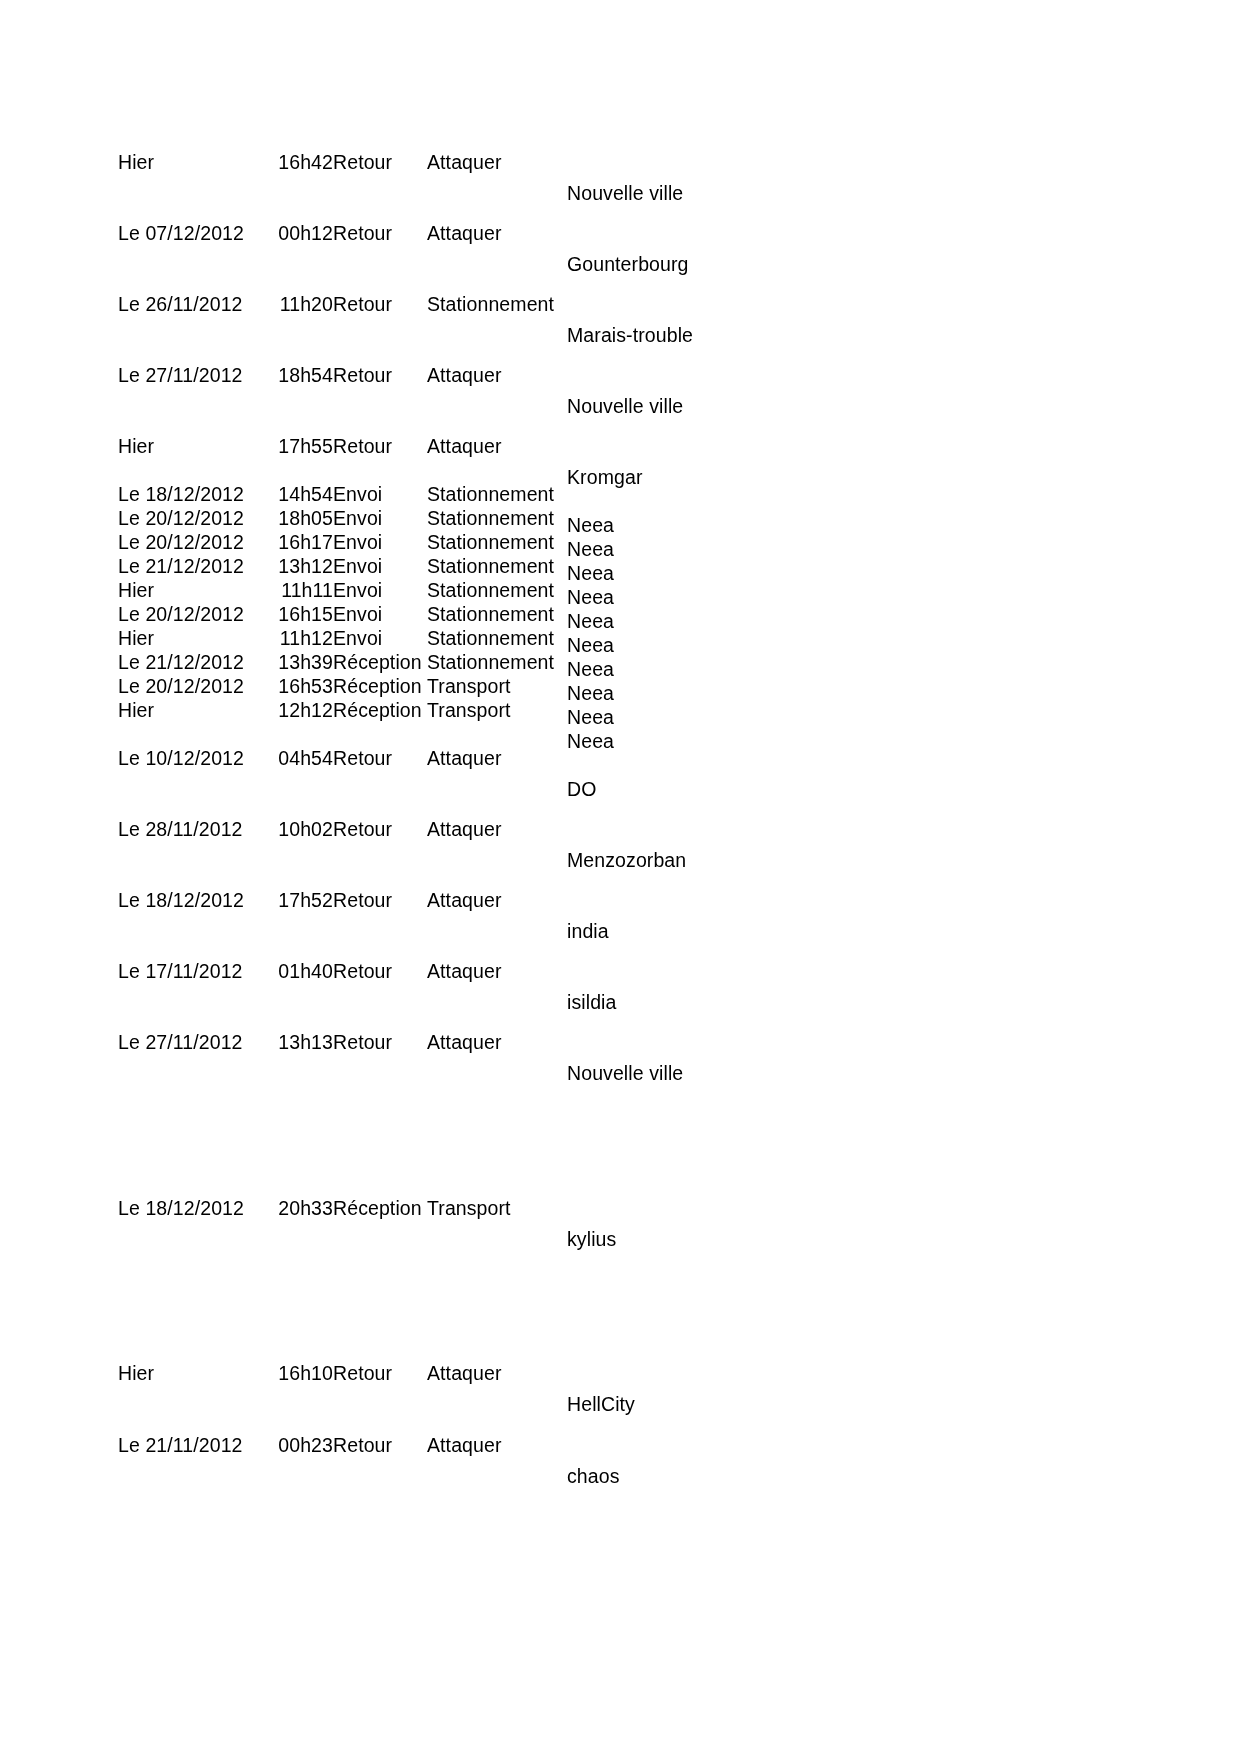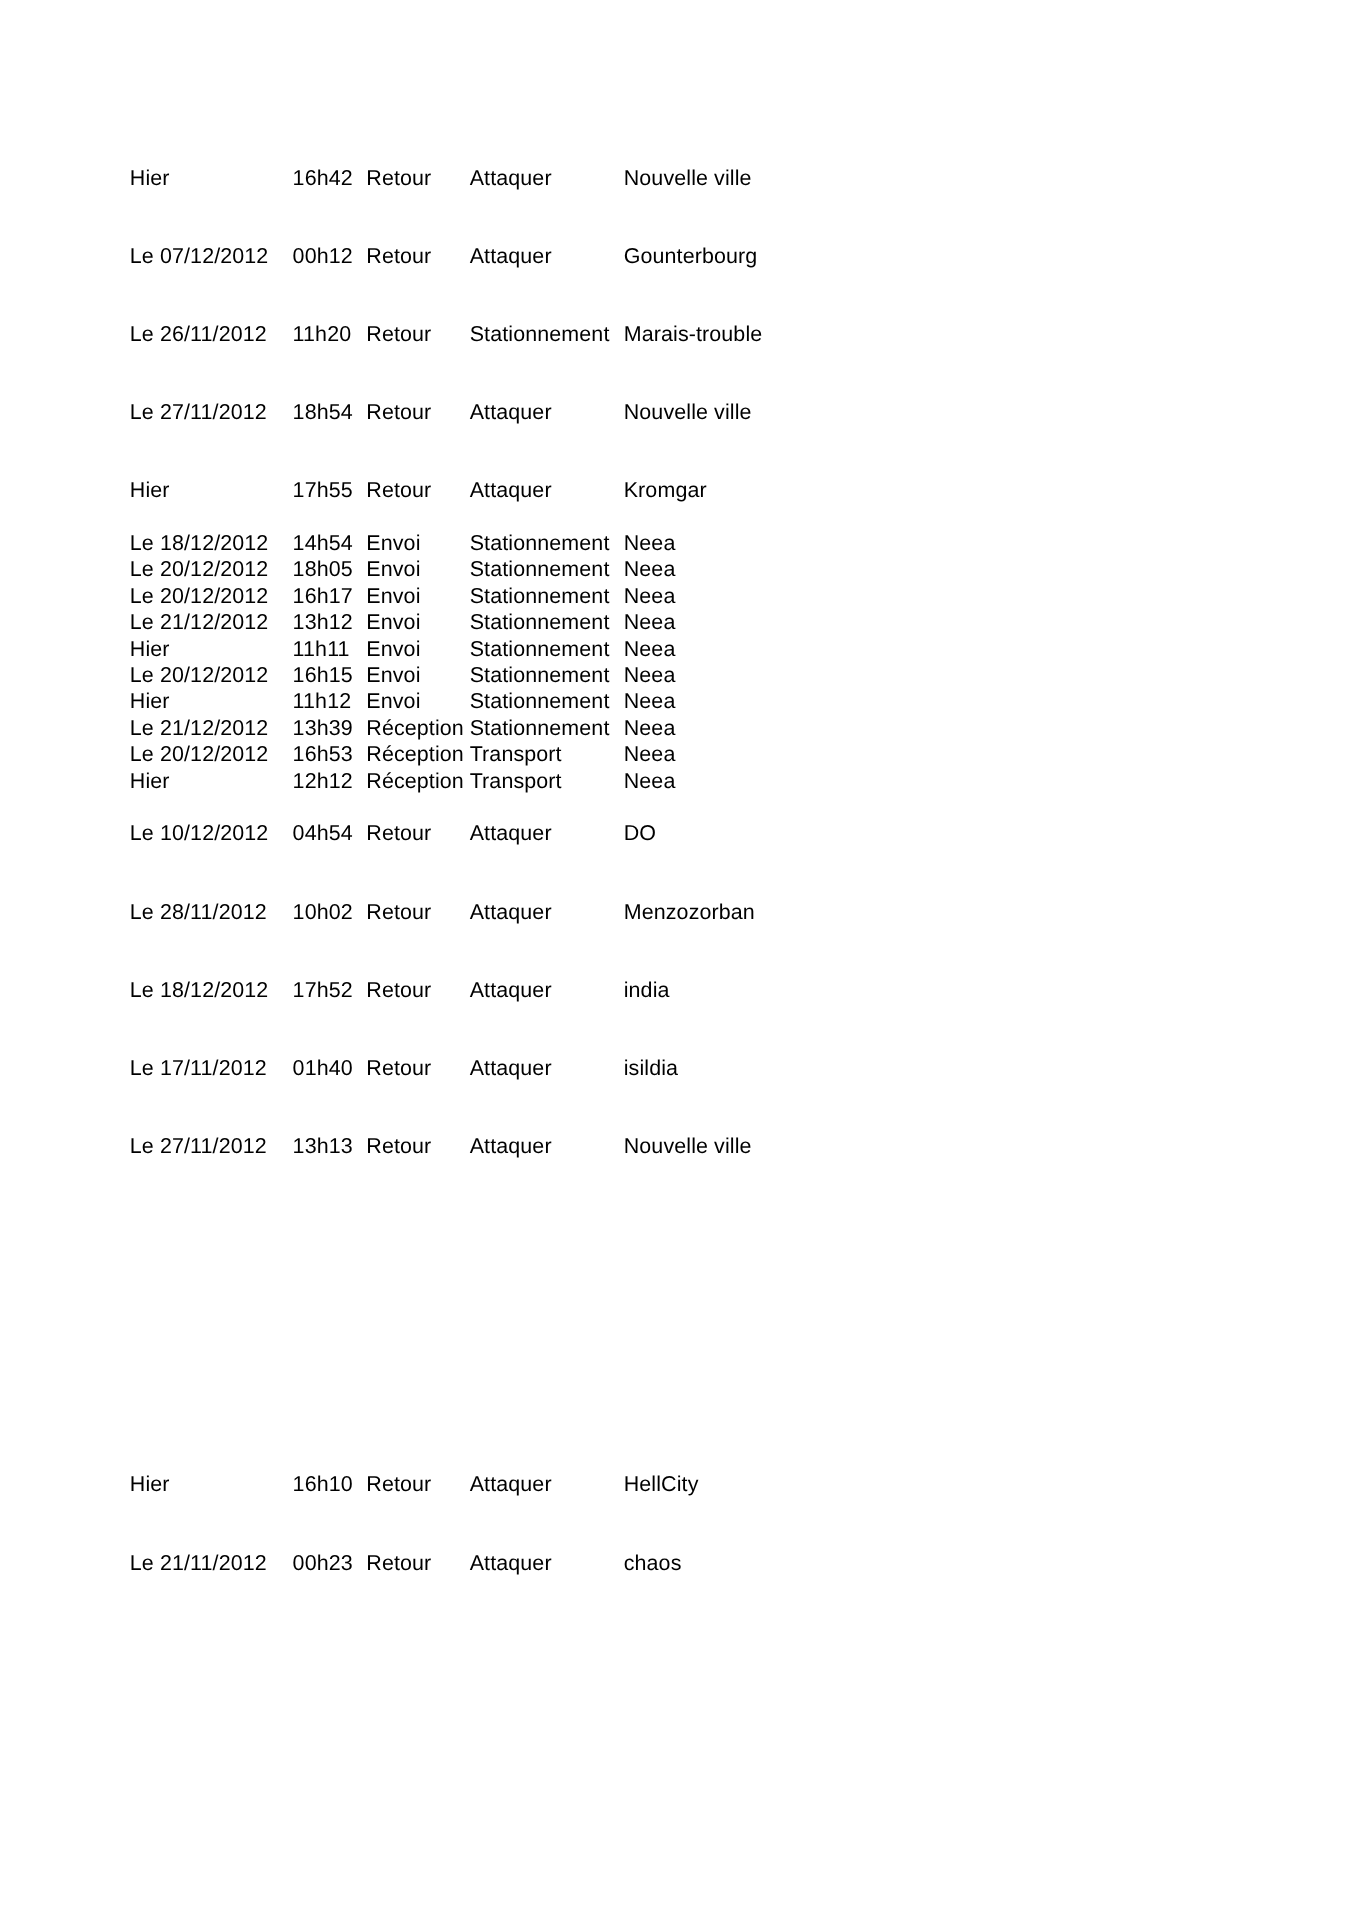--- a/index.html
+++ b/index.html
@@ -36,24 +36,24 @@
     line-height: 24px;
     font-size: 19.5px;
     letter-spacing: 0.1px;
   }
   .cell {
     display: inline-block;
     vertical-align: top;
     overflow: visible;
   }
   .c-date  { width: 148px; }
-  .c-time  { width:  67px; }
+  .c-time  { width:  67px; text-align: right; }
   .c-kind  { width:  94px; }
   .c-type  { width: 140px; }
-  .c-name  { width: 260px; }
+  .c-name  { width: 260px; margin-top: 31px; }
   .gap-md   { height: 24px; }
   .gap-lg   { height: 47px; }
   .gap-xl   { height: 70px; }
   .gap-xxl  { height: 71px; }
 </style>
 </head>
 <body>
 
 <div class="page">
   <div class="sheet" id="sheet">
@@ -104,20 +104,23 @@
       <div class="gap-lg"></div>
       <div class="group">
         <div class="row"><span class="cell c-date">Le 17/11/2012</span><span class="cell c-time">01h40</span><span class="cell c-kind">Retour</span><span class="cell c-type">Attaquer</span><span class="cell c-name">isildia</span></div>
       </div>
       <div class="gap-lg"></div>
       <div class="group">
         <div class="row"><span class="cell c-date">Le 27/11/2012</span><span class="cell c-time">13h13</span><span class="cell c-kind">Retour</span><span class="cell c-type">Attaquer</span><span class="cell c-name">Nouvelle ville</span></div>
       </div>
       <div class="gap-xxl"></div>
       <div class="gap-xxl"></div>
+      <div class="group">
+        <div class="row"><span class="cell c-date">Le 18/12/2012</span><span class="cell c-time">20h33</span><span class="cell c-kind">Réception</span><span class="cell c-type">Transport</span><span class="cell c-name">kylius</span></div>
+      </div>
       <div class="gap-xl"></div>
       <div class="gap-xxl"></div>
       <div class="group">
         <div class="row"><span class="cell c-date">Hier</span><span class="cell c-time">16h10</span><span class="cell c-kind">Retour</span><span class="cell c-type">Attaquer</span><span class="cell c-name">HellCity</span></div>
       </div>
       <div class="gap-md"></div>
       <div class="gap-md"></div>
       <div class="group">
         <div class="row"><span class="cell c-date">Le 21/11/2012</span><span class="cell c-time">00h23</span><span class="cell c-kind">Retour</span><span class="cell c-type">Attaquer</span><span class="cell c-name">chaos</span></div>
       </div>

